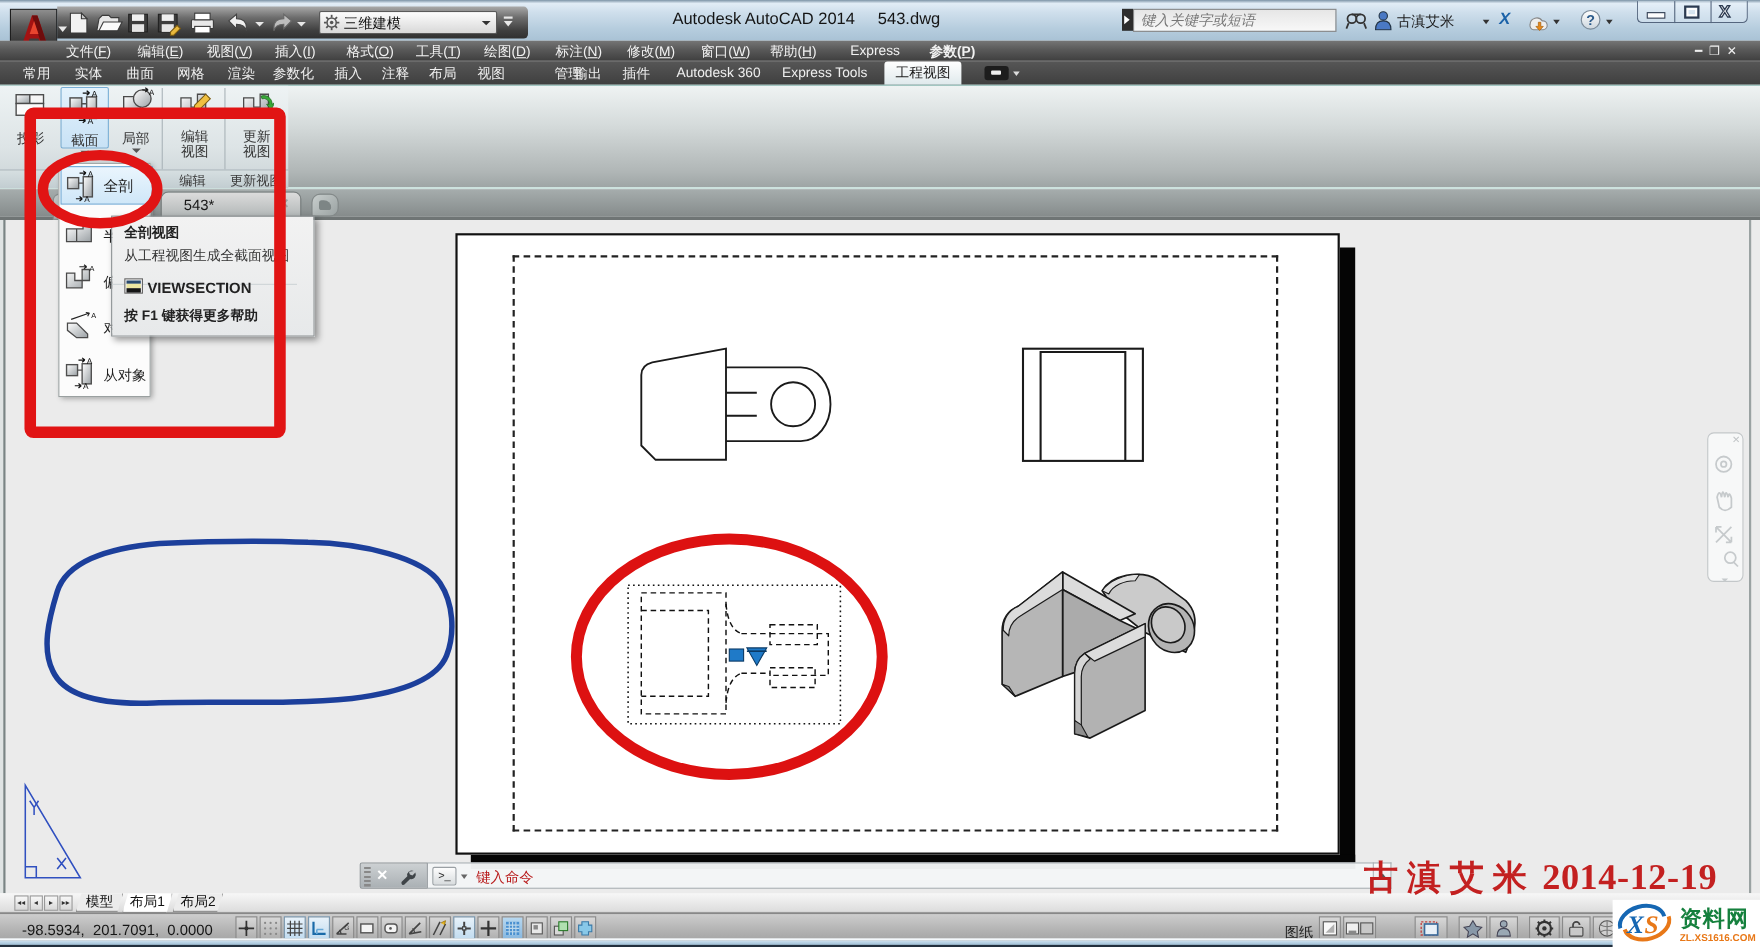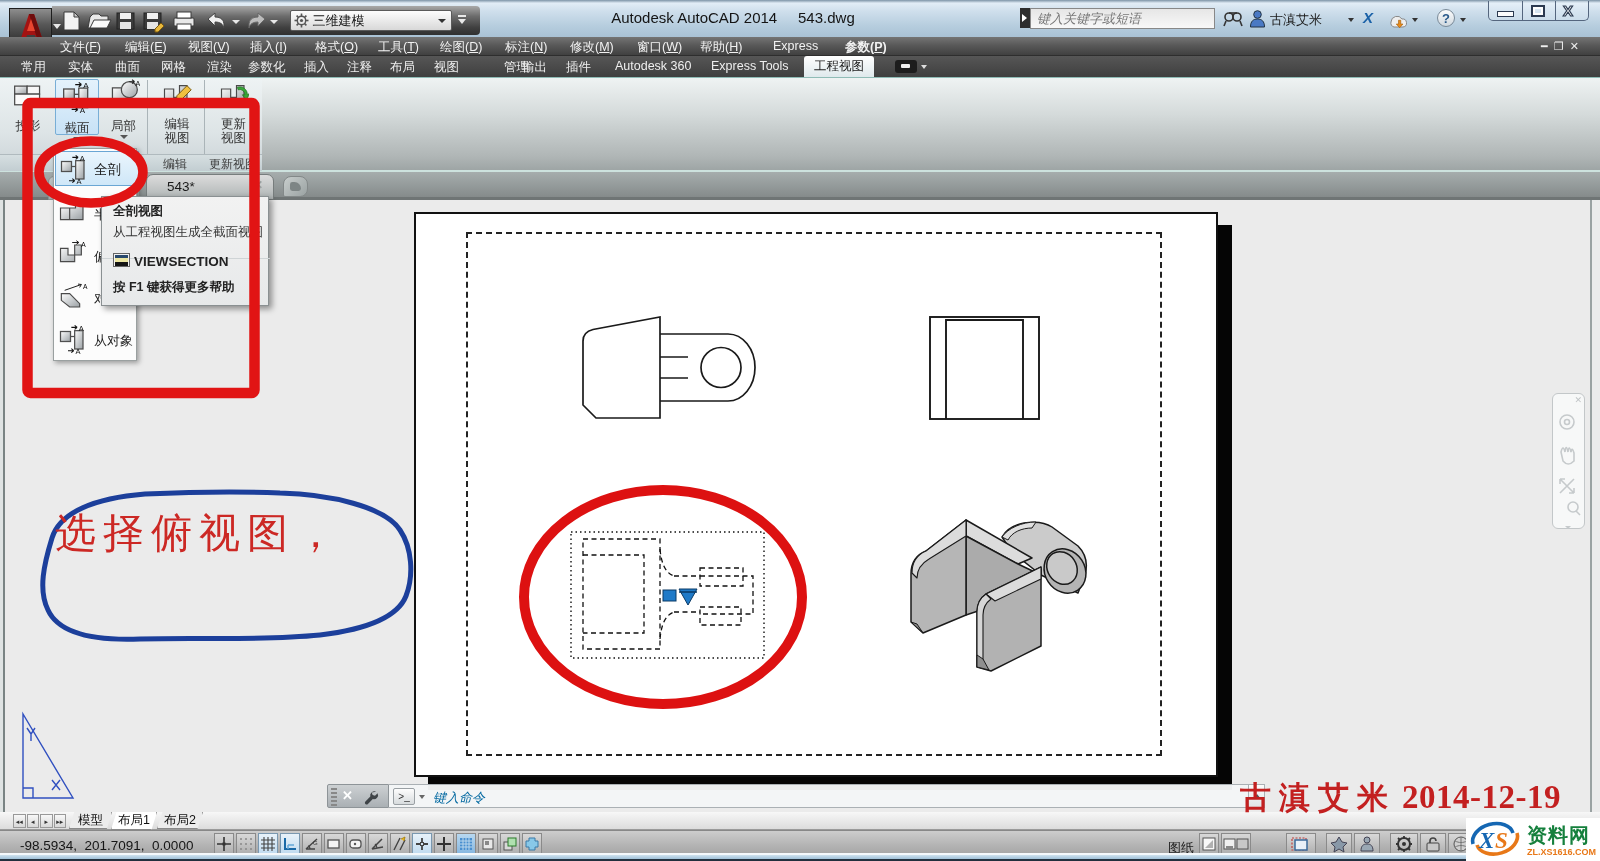--- a/index.html
+++ b/index.html
@@ -301,21 +301,20 @@
       <path d="M23,514 L23,598 L73,598 Z"></path>
       <path d="M23,588 h10 v10"></path>
       <path d="M27,528 l4 6 m4 -6 l-4 6 l0 7"></path>
       <path d="M52,580 l8 10 m0 -10 l-8 10"></path>
     </g>
   </svg>
 
   <svg class="abs" style="left:0;top:0;" width="1600" height="612" viewBox="0 0 1600 612">
     <path d="M145,294 C95,298 60,312 52,338 C44,364 38,390 48,410 C58,432 90,441 140,439 C200,437 260,441 320,435 C370,429 398,416 406,396 C414,375 412,348 400,330 C385,307 330,294 280,293 C235,291 190,292 145,294 Z" fill="none" stroke="#1c3f9b" stroke-width="5"></path>
   </svg>
-  <div class="abs" style="left:55px;top:306px;font-size:41px;color:#cc2824;font-family:'Liberation Serif',serif;letter-spacing:7px;">选择俯视图，</div>
 
   <div class="abs" style="left:1552px;top:193px;width:33px;height:136px;background:rgba(250,251,251,0.8);border:1.5px solid #c3c7c9;border-radius:6px;">
     <div style="position:absolute;right:2px;top:1px;color:#c0c4c6;font-size:9px;">✕</div>
     <svg width="30" height="130" style="margin-top:10px;" viewBox="0 0 30 130">
       <g stroke="#c6cacc" stroke-width="1.6" fill="none">
         <circle cx="14" cy="18" r="7"></circle>
           <circle cx="14" cy="18" r="2.5"></circle>
         <path d="M8,48 q2,-8 4,0 q1,-9 3,0 q1,-8 3,0 q1,-6 3,1 l0,8 q-6,6 -11,0 Z"></path>
         <path d="M7,75 l14,14 M7,89 l14,-14 M7,75 l0,5 M7,75 l5,0 M21,89 l-5,0 M21,89 l0,-5"></path>
         <circle cx="20" cy="103" r="5"></circle>
@@ -347,21 +346,21 @@
   <div style="height:42px;"><svg width="30" height="30" viewBox="0 0 36 36">
         <path d="M4 14 L14 14 L26 26 L26 30 L14 30 L4 22 Z" fill="url(#icg)" stroke="#4a4a4a" stroke-width="1.4"></path>
         <path d="M8 10 l20 -7 m0 0 l-4 -0.5 m4 0.5 l-2 3.5" stroke="#222" stroke-width="1.2" fill="none"></path>
         <text x="30" y="8" font-size="8">A</text>
       </svg><span style="position:absolute;left:36px;margin-top:8px;">对齐</span></div>
   <div style="height:42px;"><svg width="30" height="30">
         <use href="#secicon"></use>
       </svg><span style="position:absolute;left:36px;margin-top:8px;">从对象</span></div>
 </div>
 
-<div class="abs" style="left:101px;top:196px;width:168px;height:110px;background:linear-gradient(to bottom,#f2f2f2,#e7e9ea);border:1px solid #8a9092;box-shadow:3px 3px 6px rgba(0,0,0,0.4);font-size:12.5px;color:#222;">
+<div class="abs" style="left:101px;top:196px;width:185px;height:110px;background:linear-gradient(to bottom,#f2f2f2,#e7e9ea);border:1px solid #8a9092;box-shadow:3px 3px 6px rgba(0,0,0,0.4);font-size:12.5px;color:#222;">
   <div style="position:absolute;left:11px;top:6px;font-weight:bold;">全剖视图</div>
   <div style="position:absolute;left:0px;top:61px;width:168px;height:1px;background:#cfd4d6;"></div>
   <div style="position:absolute;left:11px;top:27px;color:#333;white-space:nowrap;">从工程视图生成全截面视图</div>
   <div style="position:absolute;left:11px;top:56px;width:17px;height:14px;background:#f2f2f2;border:1px solid #666;">
     <div style="margin:1px 1px 0 1px;height:3px;background:#2a4a6e;"></div>
     <div style="margin:0 1px;height:4px;background:#ece6a2;"></div>
     <div style="margin:0 1px;height:4px;background:#151515;"></div>
   </div>
   <div style="position:absolute;left:32px;top:57px;font-weight:bold;font-size:13.5px;">VIEWSECTION</div>
   <div style="position:absolute;left:11px;top:82px;font-weight:bold;color:#222;white-space:nowrap;text-align:right;">按 F1 键获得更多帮助</div>
@@ -377,21 +376,21 @@
   <div class="abs" style="left:0;top:0;width:62px;height:24px;background:linear-gradient(to bottom,#cdd1d3,#aab0b4);border:1px solid #8e9498;border-radius:2px 0 0 2px;">
     <div style="position:absolute;left:3px;top:3px;width:6px;height:18px;background:repeating-linear-gradient(to bottom,#888 0 2px,transparent 2px 4px);"></div>
     <span style="position:absolute;left:14px;top:3px;color:#fff;font-size:13px;font-weight:bold;">✕</span>
     <svg style="position:absolute;left:34px;top:3px;" width="18" height="18" viewBox="0 0 18 18">
         <path d="M14.2,3.8 a4.2,4.2 0 0 0 -5.9,4.8 L3.2,13.7 a1.8,1.8 0 0 0 2.5,2.5 l5.1,-5.1 a4.2,4.2 0 0 0 4.8,-5.9 l-2.6,2.6 l-2.4,-0.8 l-0.8,-2.4 Z" fill="#3f4448"></path>
       </svg>
   </div>
   <div class="abs" style="left:62px;top:0;width:860px;height:24px;background:rgba(243,245,246,0.97);border:1px solid #aab0b4;border-left:none;">
     <div style="position:absolute;left:4px;top:3px;width:22px;height:17px;background:linear-gradient(to bottom,#fdfdfd,#d8dcde);border:1px solid #9aa0a4;border-radius:2px;color:#333;font-size:10px;text-align:center;line-height:16px;">&gt;_</div>
     <div style="position:absolute;left:30px;top:10px;width:0;height:0;border-left:3.5px solid transparent;border-right:3.5px solid transparent;border-top:4px solid #666;"></div>
-    <span style="position:absolute;left:44px;top:4px;color:#0369a1;font-size:13px;font-style:italic;text-align:center;">键入命令</span>
+    <span style="position:absolute;left:44px;top:4px;color:#b91c1c;font-size:13px;text-align:center;">键入命令</span>
   </div>
   <div class="abs" style="left:922px;top:0;width:16px;height:24px;background:linear-gradient(to bottom,#fcfcfc,#e0e4e6);border:1px solid #aab0b4;border-left:none;">
     <div style="margin:9px auto;width:0;height:0;border-left:4px solid transparent;border-right:4px solid transparent;border-bottom:5px solid #555;"></div>
   </div>
 </div>
 
 <div class="abs" id="layouttabs" style="left:0;top:812px;width:1600px;height:18px;background:linear-gradient(to bottom,#f7f7f7,#dcdcdc);border-bottom:1px solid #9a9a9a;font-size:12.5px;color:#111;">
   <div class="abs" style="left:13px;top:2px;width:54px;height:14px;display:flex;">
     <div class="nvb">◂◂</div>
       <div class="nvb">◂</div>

